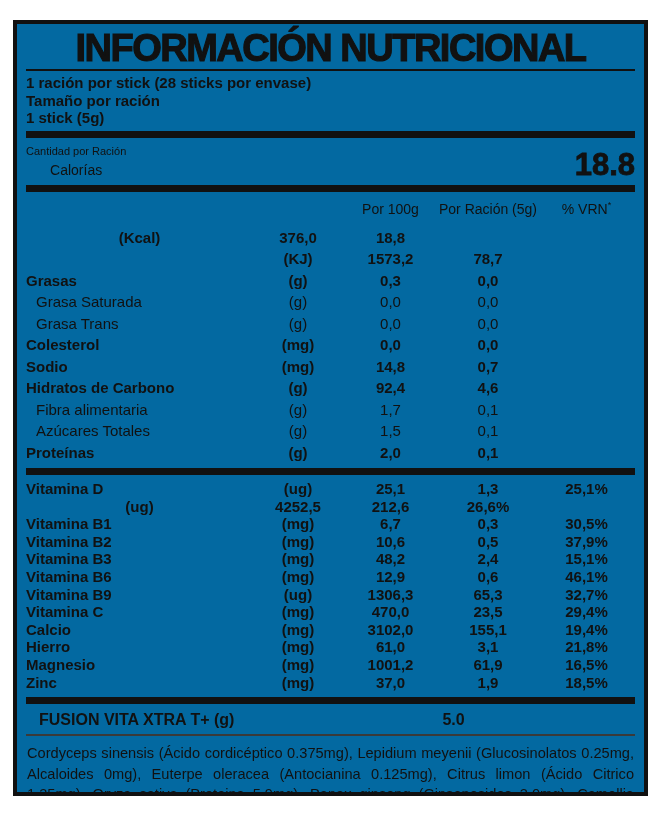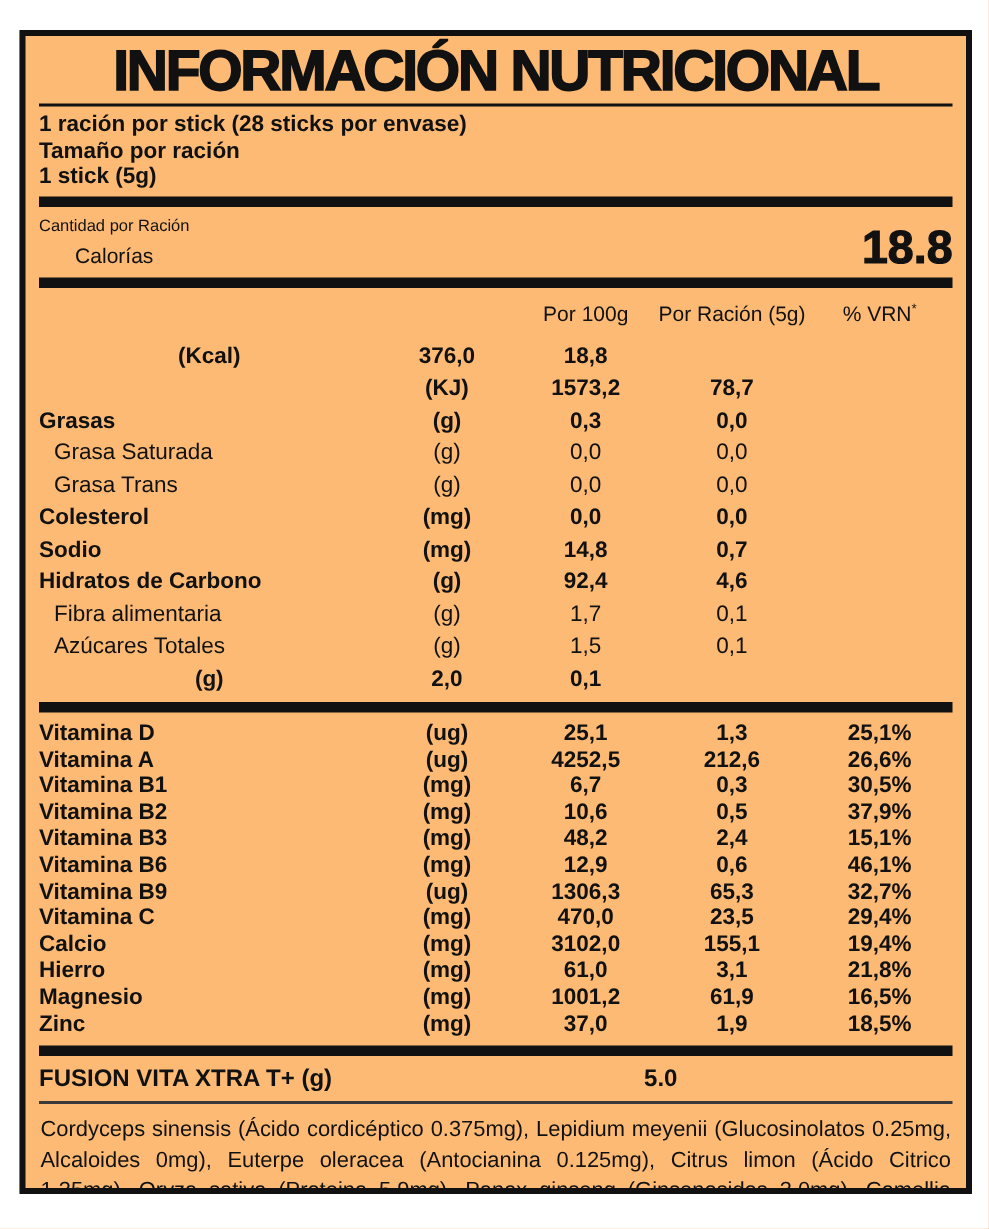--- a/index.html
+++ b/index.html
@@ -12,21 +12,21 @@
     color: #111111;
   }
   .label {
     position: absolute;
     left: 13px;
     top: 20px;
     width: 635px;
     height: 776px;
     box-sizing: border-box;
     border: 4px solid #111111;
-    background: #fdba74;
+    background: #0369a1;
     padding: 0 9px;
     overflow: hidden;
   }
   .title {
     margin: 6px 0 3px 0;
     font-size: 38px;
     line-height: 36px;
     font-weight: bold;
     letter-spacing: -1.5px;
     text-align: center;
@@ -69,20 +69,21 @@
   .row.indent .cell.name { padding-left: 10px; }
   .section { padding: 1px 0 3px 0; }
   .section.s2 { padding: 3px 0 4px 0; }
   .fusion-row {
     display: grid;
     grid-template-columns: 317px 195px 1fr;
     padding: 4px 0 5px 0;
     font-size: 16px;
     font-weight: bold;
     line-height: 19px;
+    margin-left: 13px;
   }
   .fusion-row .fvalue { text-align: center; }
   .ingredients {
     margin: 0;
     padding: 7px 1px 6px 1px;
     font-size: 14.6px;
     line-height: 20.4px;
     text-align: justify;
     font-weight: normal;
   }
@@ -187,39 +188,39 @@
         <span class="cell v"></span>
       </div>
       <div class="row indent">
         <span class="cell name">Azúcares Totales</span>
         <span class="cell unit">(g)</span>
         <span class="cell v">1,5</span>
         <span class="cell v">0,1</span>
         <span class="cell v"></span>
       </div>
       <div class="row bold">
+        <span class="cell name">Proteínas</span>
         <span class="cell unit">(g)</span>
         <span class="cell v">2,0</span>
         <span class="cell v">0,1</span>
         <span class="cell v"></span>
       </div>
     </div>
 
   <div class="bar"></div>
 
   <div class="section s2">
       <div class="row bold">
         <span class="cell name">Vitamina D</span>
         <span class="cell unit">(ug)</span>
         <span class="cell v">25,1</span>
         <span class="cell v">1,3</span>
         <span class="cell v">25,1%</span>
       </div>
       <div class="row bold">
-        <span class="cell name">Vitamina A</span>
         <span class="cell unit">(ug)</span>
         <span class="cell v">4252,5</span>
         <span class="cell v">212,6</span>
         <span class="cell v">26,6%</span>
       </div>
       <div class="row bold">
         <span class="cell name">Vitamina B1</span>
         <span class="cell unit">(mg)</span>
         <span class="cell v">6,7</span>
         <span class="cell v">0,3</span>

